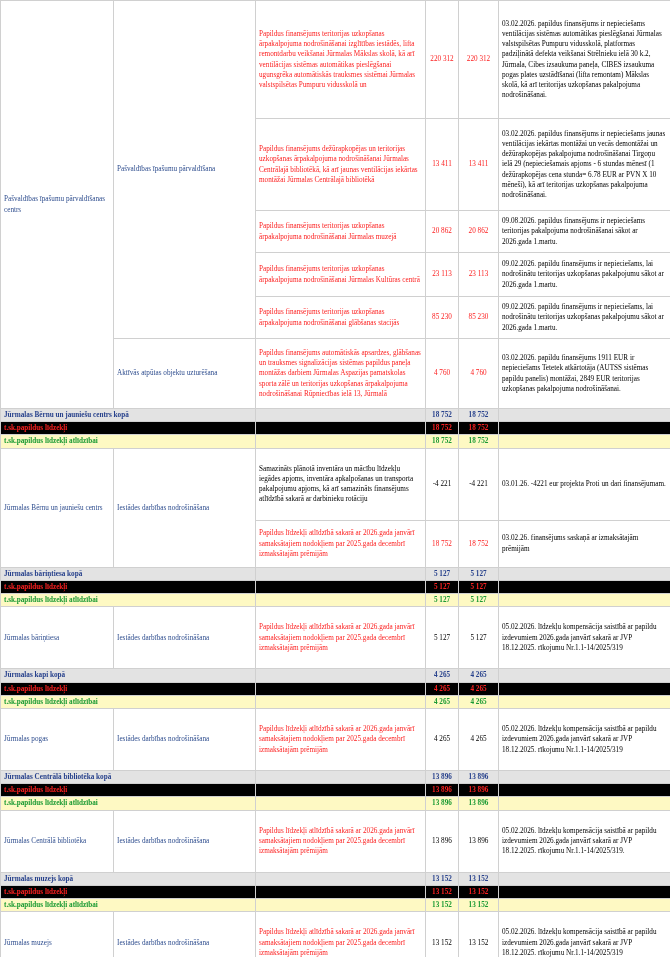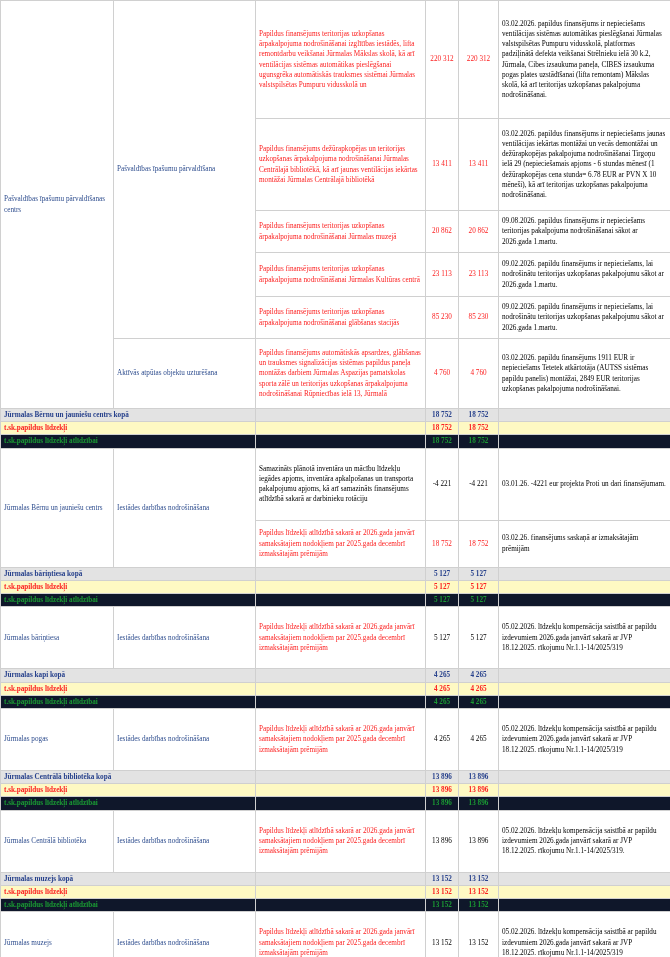--- a/index.html
+++ b/index.html
@@ -36,22 +36,22 @@
   .red{color:#fc2020;}
   .red-b{color:#fc2020;font-weight:bold;}
   .green-b{color:#1a9a33;font-weight:bold;}
   .black{color:#000;}
 
   td.num{text-align:center;padding-right:5px;white-space:nowrap;}
   td.midtxt{vertical-align:middle;}
   td.desc{vertical-align:middle;}
 
   tr.sum-total td{background:#e3e3e3;}
-  tr.sum-papildus td{background:#fef9c3;margin-top:20px;}
-  tr.sum-atlidz td{background:#0f172a;}
+  tr.sum-papildus td{background:#000000;margin-top:20px;}
+  tr.sum-atlidz td{background:#fef9c3;}
   tr.sum-total td, tr.sum-papildus td, tr.sum-atlidz td{
     padding-top:1px;padding-bottom:1px;
   }
   .lbl{padding-left:4px;}
 </style>
 </head>
 <body>
 
 <table class="budget">
   <colgroup>

